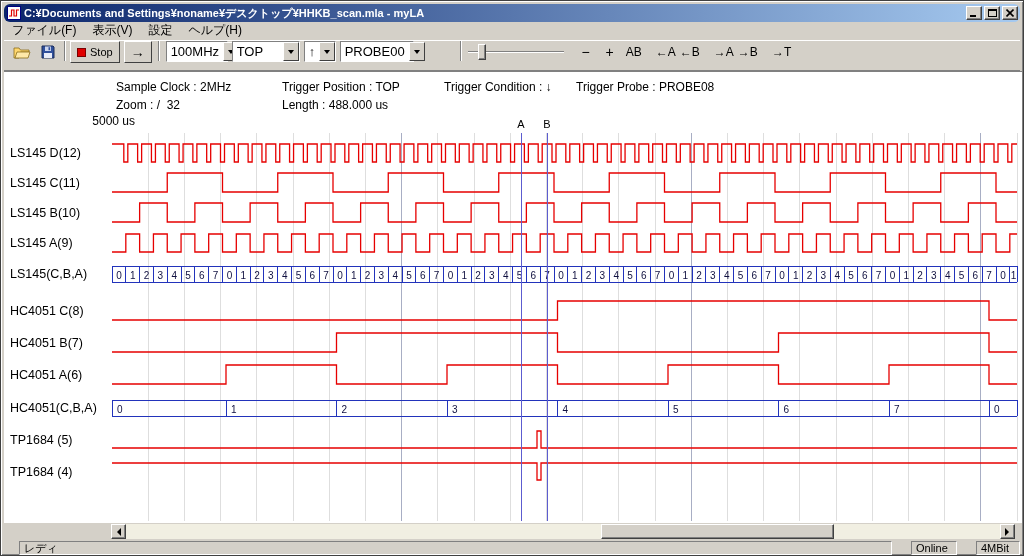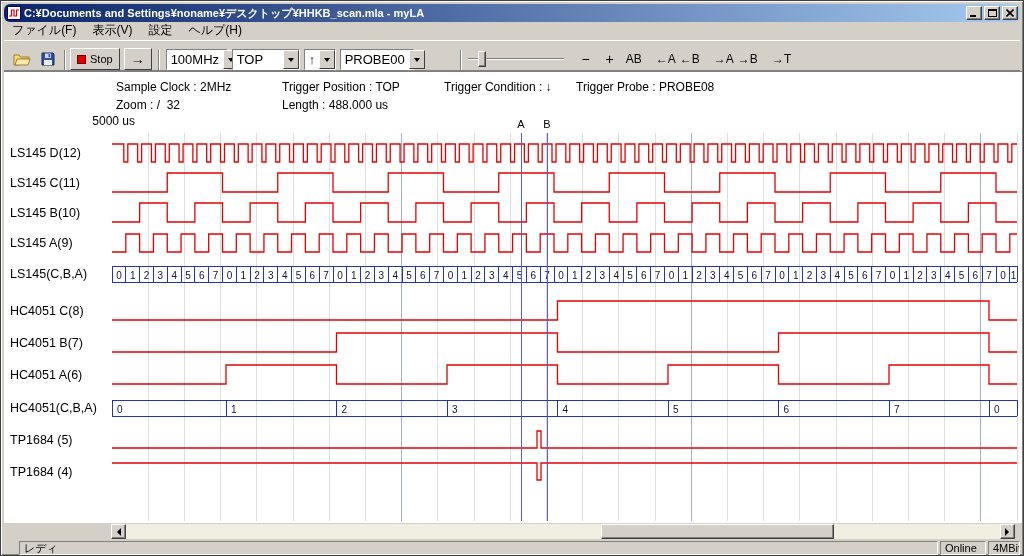--- a/index.html
+++ b/index.html
@@ -19,21 +19,21 @@
             display:flex; align-items:center; justify-content:center; margin-left:2px; flex:0 0 auto; }
 
   
   .menubar { position:absolute; left:3px; top:21px; right:3px; height:18px; display:flex; align-items:center;
              font-size:12px; border-bottom:1px solid #d4d0c8; }
   .menu-item { padding:2px 8px; color:#000; }
 
   
   .toolbar { position:absolute; left:3px; top:39px; right:3px; height:31px;
              border-top:1px solid #ffffff; border-bottom:1px solid #808080;
-             display:flex; align-items:flex-end; padding-left:6px; }
+             display:flex; align-items:flex-start; padding-left:6px; }
   .tb-sep { width:2px; height:20px; border-left:1px solid #808080; border-right:1px solid #ffffff; margin:0 4px; flex:0 0 auto; }
   .tb-icon { width:24px; height:22px; background:transparent; border:1px solid transparent;
              display:flex; align-items:center; justify-content:center; flex:0 0 auto; }
   .tb-btn { height:22px; background:#d4d0c8; border:1px solid; border-color:#ffffff #404040 #404040 #ffffff;
             display:flex; align-items:center; justify-content:center; font-size:11px; padding:0 6px; flex:0 0 auto; }
   .stop-square { width:9px; height:9px; background:#e00000; border:1px solid #7a0000; margin-right:4px; }
   .run-glyph { font-size:14px; font-weight:bold; line-height:1; }
   .tb-flat { height:22px; min-width:24px; background:transparent; border:1px solid transparent;
              display:flex; align-items:center; justify-content:center; font-size:12px; color:#000; flex:0 0 auto; }
   .combo { height:21px; background:#fff; border:1px solid; border-color:#808080 #ffffff #ffffff #808080;
@@ -64,26 +64,26 @@
             border-color:#ffffff #404040 #404040 #ffffff; box-shadow: inset -1px -1px 0 #808080;
             display:flex; align-items:center; justify-content:center; }
   .sb-btn.left { left:0; }
   .sb-btn.right { right:0; }
   .sb-btn.left::after { content:''; width:0; height:0; border:4px solid transparent; border-right:4px solid #000; margin-right:3px; }
   .sb-btn.right::after { content:''; width:0; height:0; border:4px solid transparent; border-left:4px solid #000; margin-left:3px; }
   .sb-thumb { position:absolute; top:0; left:490px; width:233px; height:15px; background:#d4d0c8;
               border:1px solid; border-color:#ffffff #404040 #404040 #ffffff; box-shadow: inset -1px -1px 0 #808080; }
 
   
-  .statusbar { position:absolute; left:3px; right:3px; top:540px; height:14px; display:flex; gap:2px; font-size:11px;padding-left:15px; }
+  .statusbar { position:absolute; left:3px; right:3px; top:540px; height:14px; display:flex; gap:19px; font-size:11px;padding-left:15px; }
   .sb-panel { border:1px solid; border-color:#808080 #ffffff #ffffff #808080; padding:0 4px;
               display:flex; align-items:center; white-space:nowrap; overflow:hidden; }
   .sb-panel.main { flex:1 1 auto; }
   .sb-panel.small1 { width:46px; flex:0 0 auto; }
-  .sb-panel.small2 { width:32px; flex:0 0 auto; }
+  .sb-panel.small2 { width:44px; flex:0 0 auto; }
 </style>
 </head>
 <body>
 
 <div class="window">
 
   <div class="titlebar">
     <span class="app-icon">
       <svg width="14" height="14" viewBox="0 0 14 14">
         <rect x="0.5" y="0.5" width="13" height="13" fill="#ffffff" stroke="#000080"></rect>

